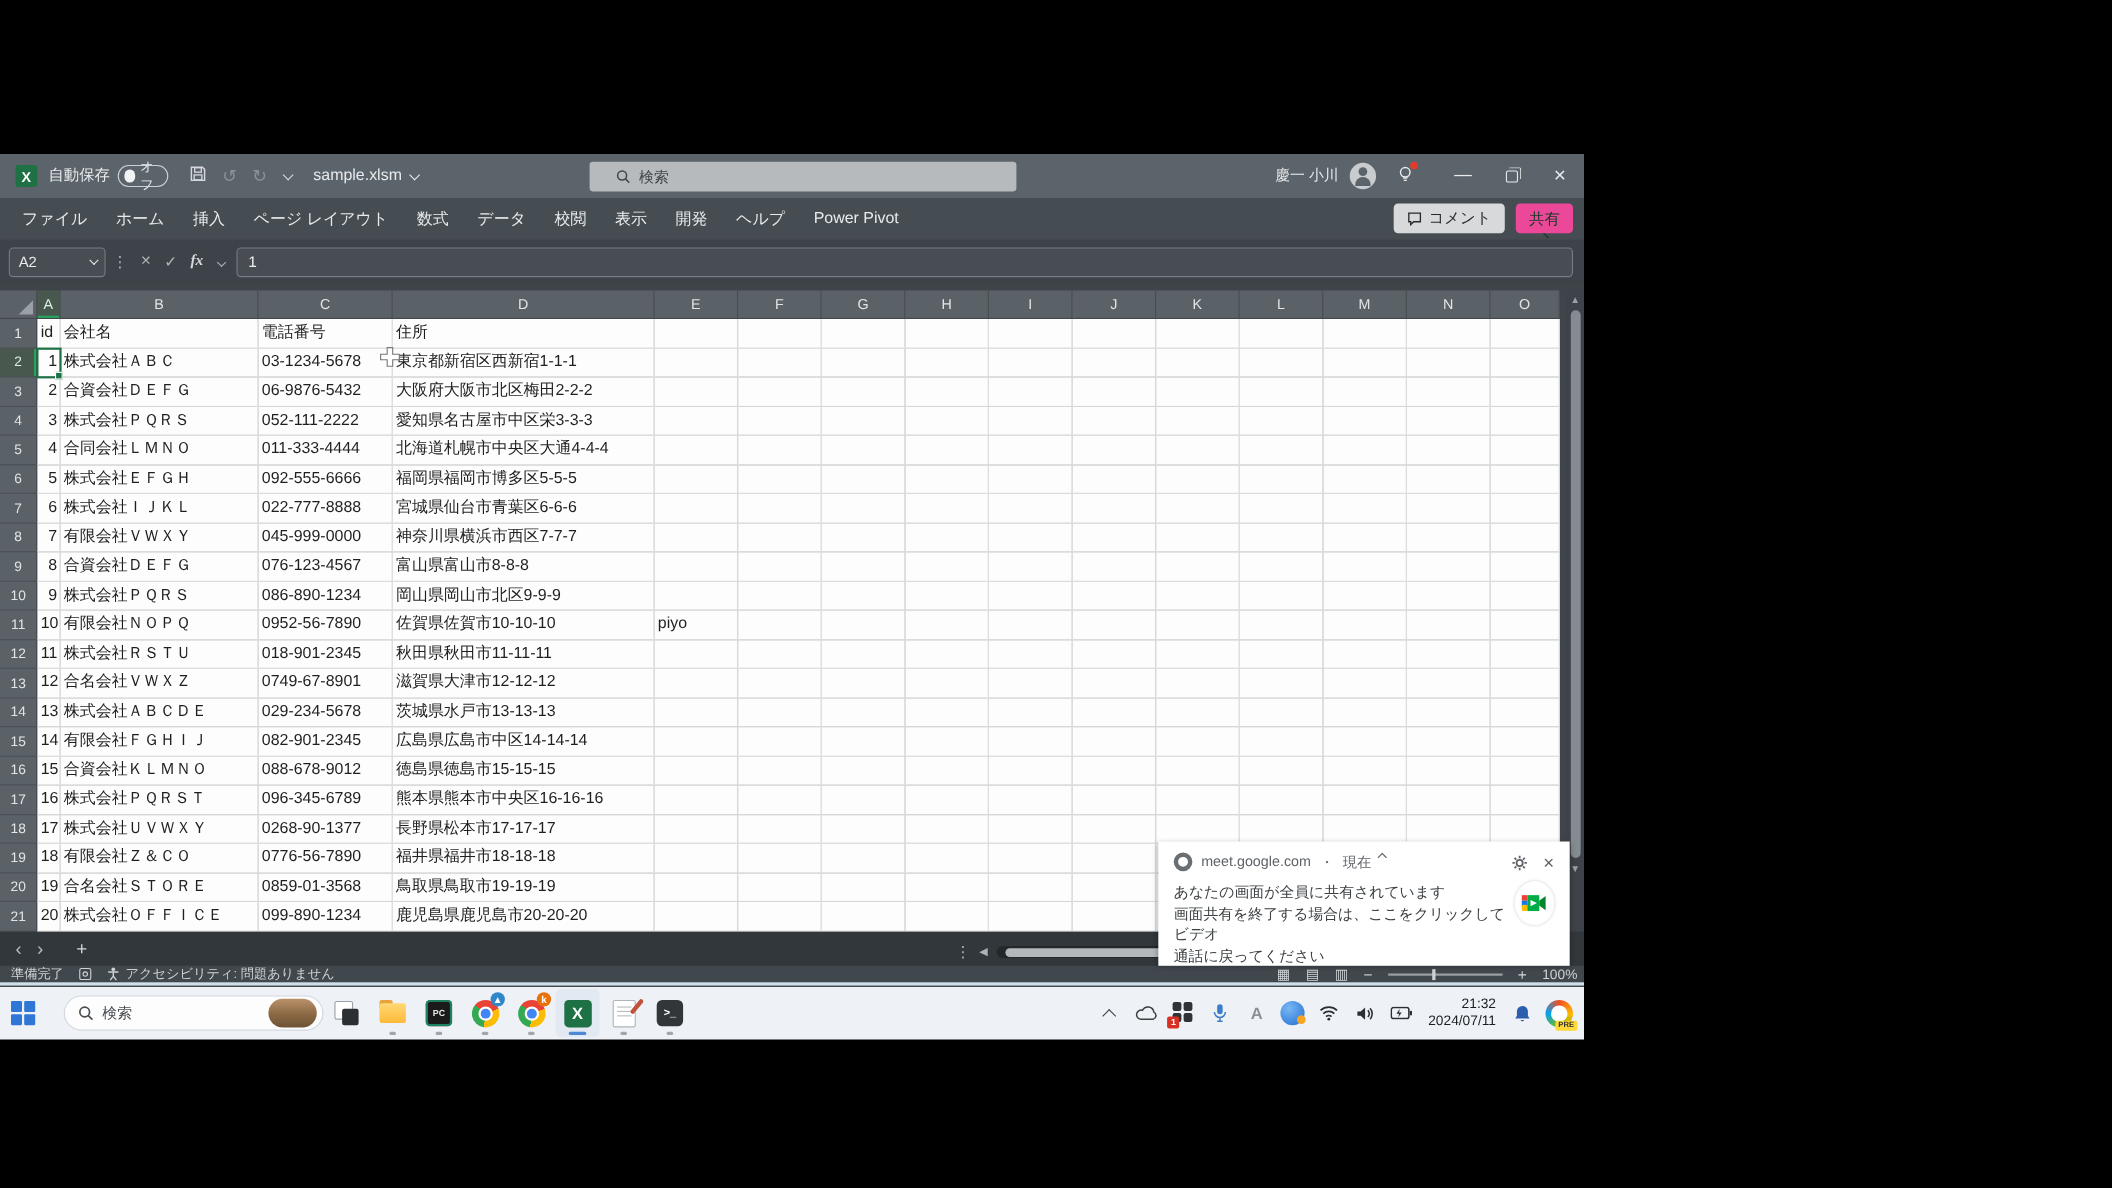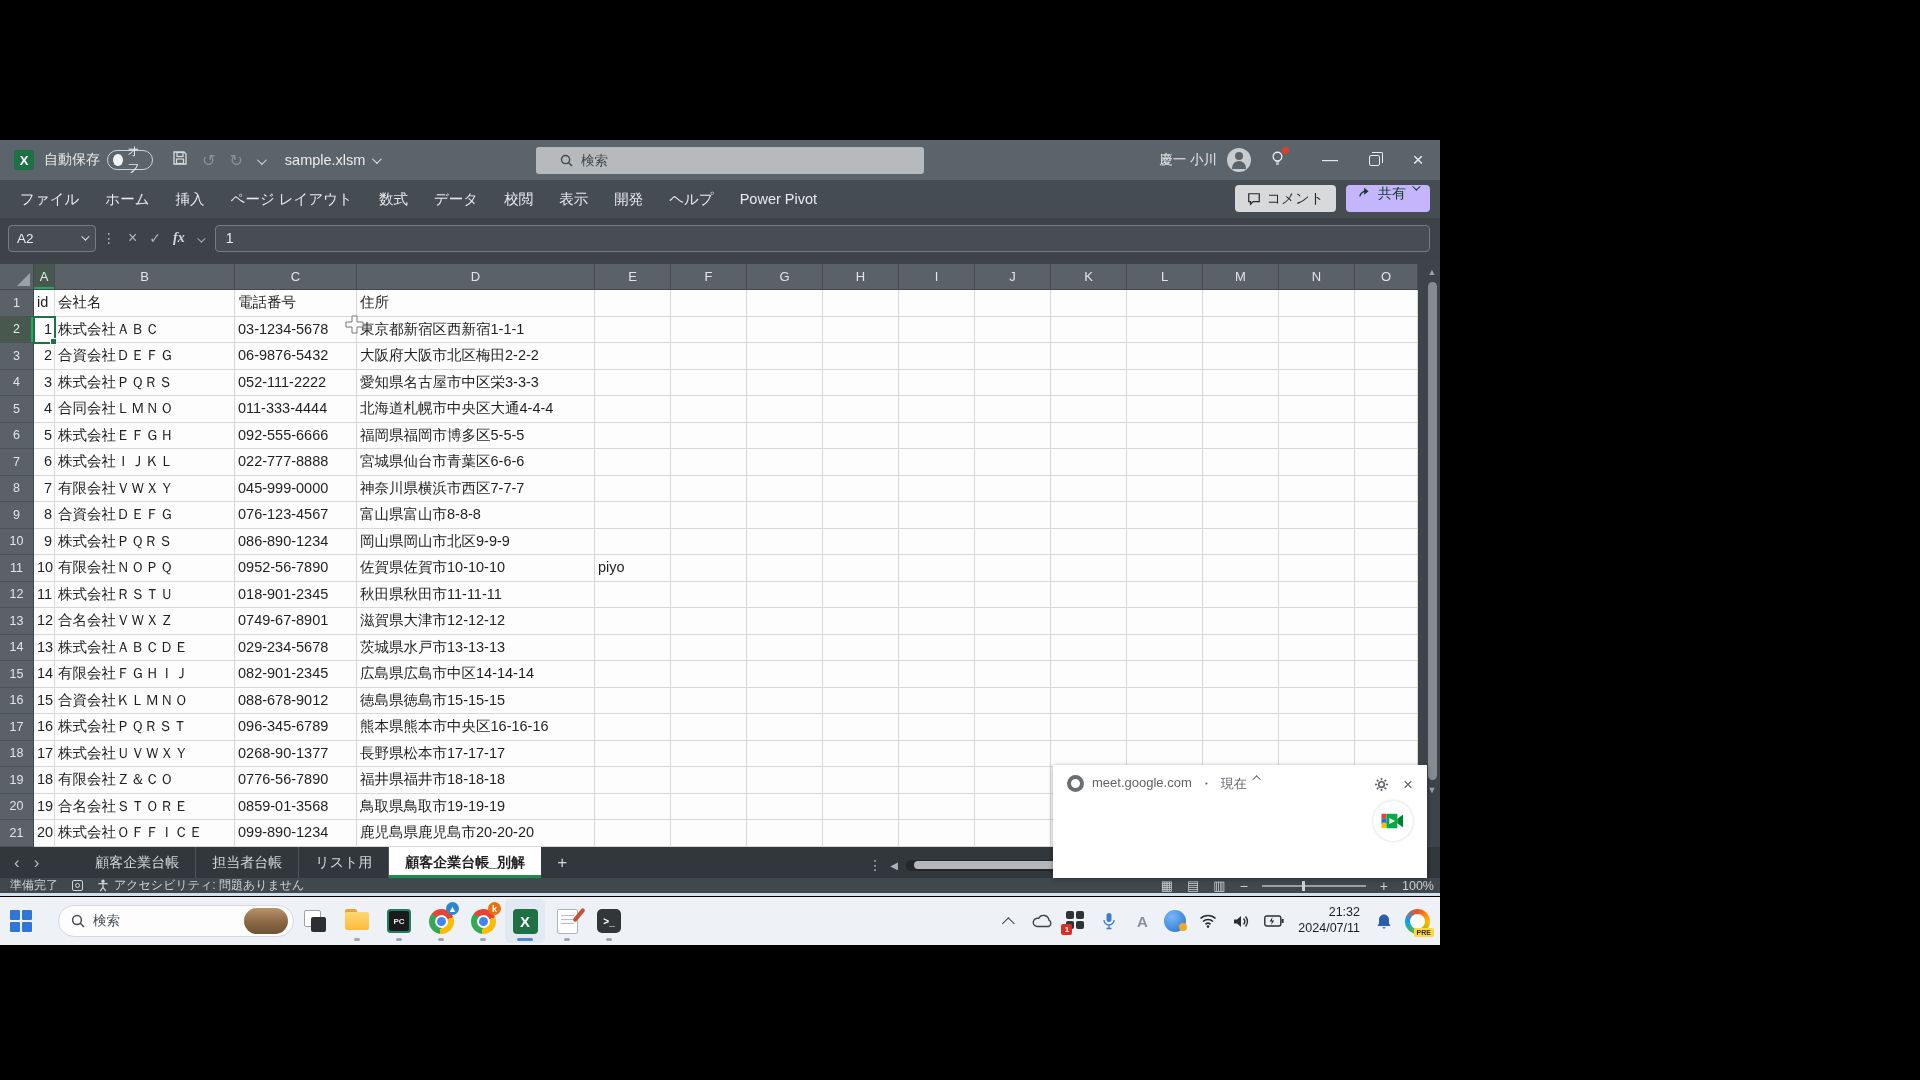--- a/index.html
+++ b/index.html
@@ -33,21 +33,21 @@
   .wbtn{width:44px;height:40px;display:flex;align-items:center;justify-content:center;color:#e9ebec;font-size:16px;}
   .restore{width:11px;height:11px;border:1.3px solid #e9ebec;border-radius:2px;position:relative;}
   .restore:before{content:"";position:absolute;left:2px;top:-4px;width:10px;height:10px;border-top:1.3px solid #e9ebec;border-right:1.3px solid #e9ebec;border-radius:0 2px 0 0;}
 
   .ribbonrow{position:absolute;left:0;top:40px;width:100%;height:38px;background:#464d52;
              display:flex;align-items:center;color:#e8eaec;font-size:14.5px;}
   .rtab{padding:0 13px;cursor:default;}
   .rtab.file{padding-left:20px;}
   .rib-right{position:absolute;right:10px;top:5px;display:flex;gap:10px;align-items:center;}
   .cmtbtn{background:#d7d9da;color:#27292b;border-radius:4px;height:27px;display:flex;align-items:center;padding:0 12px;font-size:14px;gap:6px;}
-  .sharebtn{background:#c4b5fd;color:#103a22;border-radius:4px;height:27px;display:flex;padding:0 12px;font-size:14px;gap:6px;}
+  .sharebtn{background:#ec4899;color:#103a22;border-radius:4px;height:27px;display:flex;align-items:center;padding:0 12px;font-size:14px;gap:6px;flex-direction:column;}
 
   .formulabar{position:absolute;left:0;top:78px;width:100%;height:40px;background:#3d4348;display:flex;align-items:center;}
   .namebox{width:88px;height:27px;margin-left:8px;background:#474d52;border:1px solid #767c81;border-radius:4px;
            color:#e8eaec;font-size:13.5px;display:flex;align-items:center;padding:0 8px;justify-content:space-between;}
   .fb-ic{color:#aeb4b8;font-size:14px;margin:0 6px;}
   .fx{font-style:italic;font-family:"Liberation Serif",serif;font-weight:bold;color:#d5d9dc;}
   .fbox{flex:1;height:27px;margin:0 10px 0 6px;background:#474d52;border:1px solid #767c81;border-radius:4px;
         color:#eceeef;font-size:14px;display:flex;align-items:center;padding:0 10px;}
 
   
@@ -668,26 +668,20 @@
 
     <div class="vscroll">
       <span class="varr">▲</span>
       <span class="vthumb"></span>
       <span class="varr">▼</span>
     </div>
 
     <div class="tabbar">
       <span class="navarr">‹</span>
       <span class="navarr" style="padding-left:0">›</span>
-      <div id="sheettabs" style="display:flex;align-items:center;height:31px;margin-left:26px;">
-          <div class="shtab">顧客企業台帳</div>
-          <div class="shtab">担当者台帳</div>
-          <div class="shtab">リスト用</div>
-          <div class="shtab active">顧客企業台帳_別解</div>
-        </div>
       <span class="addtab">+</span>
       <div class="hscroll">
         <span class="kebab">⋮</span>
         <span class="harr">◀</span>
         <div class="htrack">
           <div class="hthumb"></div>
         </div>
       </div>
     </div>
 
@@ -856,20 +850,25 @@
               <line x1="4.6" y1="4.6" x2="7.1" y2="7.1"></line>
               <line x1="16.9" y1="16.9" x2="19.4" y2="19.4"></line>
               <line x1="19.4" y1="4.6" x2="16.9" y2="7.1"></line>
               <line x1="7.1" y1="16.9" x2="4.6" y2="19.4"></line>
             </g>
           </svg>
         <span style="font-size:17px;line-height:1">×</span>
       </span>
     </div>
     <div class="mn-body">
+      <div class="mn-text">
+        <div>あなたの画面が全員に共有されています</div>
+        <div>画面共有を終了する場合は、ここをクリックしてビデオ</div>
+        <div>通話に戻ってください</div>
+      </div>
       <span class="mn-meet">
         <svg width="26" height="22" viewBox="0 0 36 30">
           <rect x="2" y="5" width="7" height="7" fill="#ea4335"></rect>
           <rect x="2" y="12" width="7" height="7" fill="#1a73e8"></rect>
           <rect x="2" y="17" width="7" height="8" rx="2" fill="#fbbc04"></rect>
           <rect x="9" y="5" width="15" height="20" fill="#00ac47"></rect>
           <path d="M24 12l8-6v18l-8-6z" fill="#00832d"></path>
           <path d="M13 11l8 4-8 4z" fill="#fff"></path>
         </svg>
       </span>

